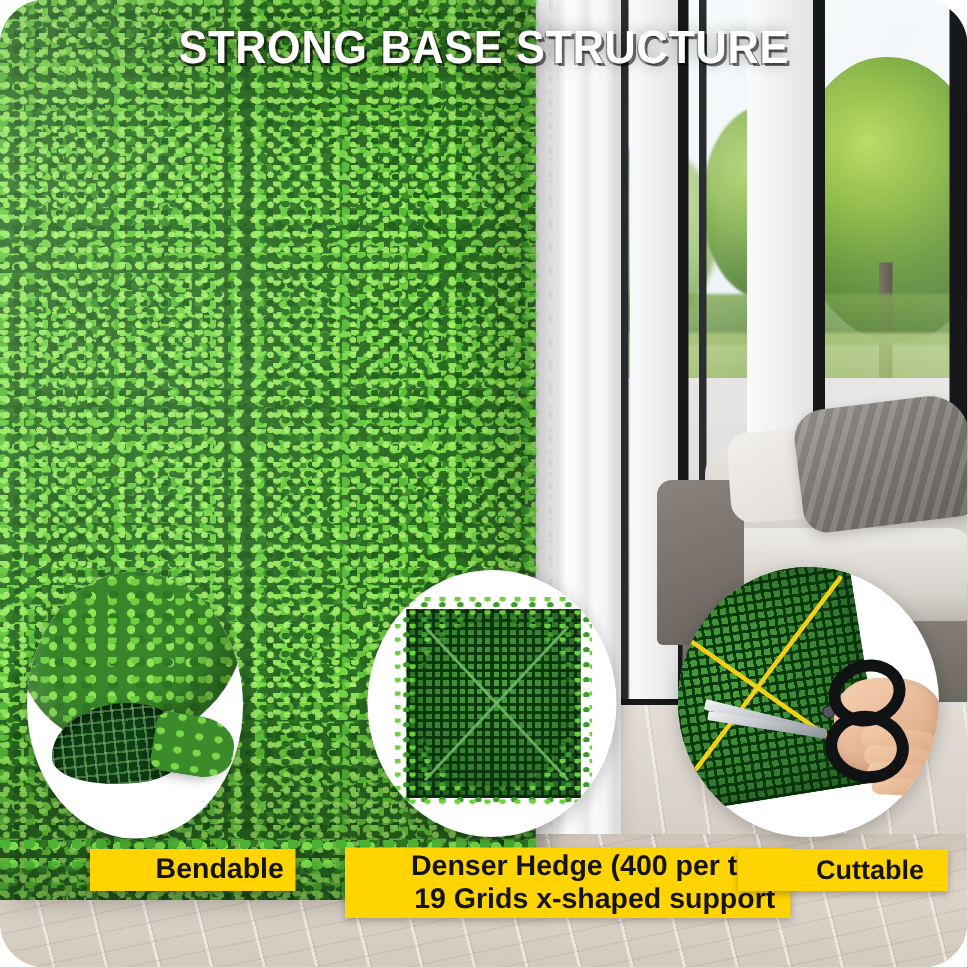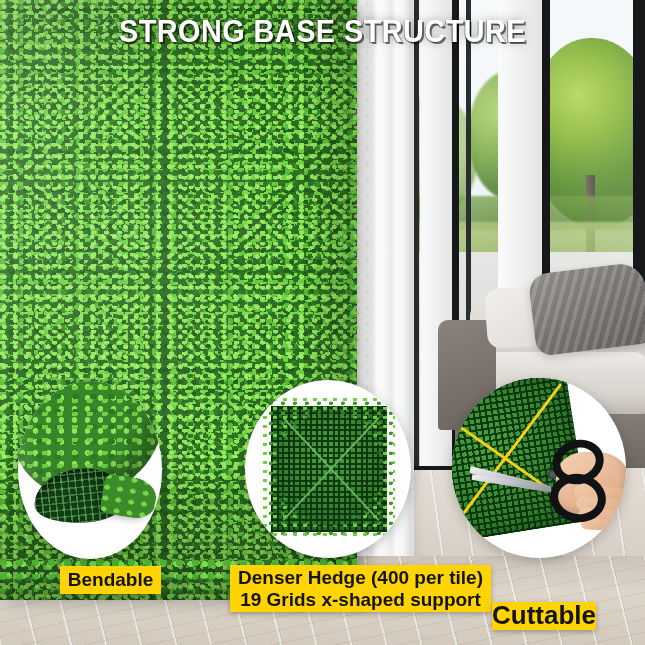--- a/index.html
+++ b/index.html
@@ -1,20 +1,21 @@
 <!DOCTYPE html>
 <html><head>
 <meta charset="utf-8">
 <style>
   html,body{margin:0;padding:0;background:#fff;}
   body{font-family:"Liberation Sans",sans-serif;}
 
   #stage{
     position:relative;width:645px;height:645px;overflow:hidden;
     background:#dfe3e6;
+    border-radius:30px;
   }
 
   
   .room{position:absolute;inset:0;}
 
   
   .wall{
     position:absolute;left:340px;top:0;width:305px;height:598px;
     background:linear-gradient(180deg,#f3f4f5 0%,#eceef0 55%,#e6e8ea 100%);
   }
@@ -334,25 +335,25 @@
   .scissorPivot{
     position:absolute;width:7px;height:7px;border-radius:50%;
     background:#53575c;border:1px solid #2c2f33;
   }
 
   
   .lbl{
     position:absolute;background:#ffd400;color:#141414;
     display:flex;align-items:center;justify-content:center;
     font-weight:700;box-shadow:0 2px 5px rgba(0,0,0,.28);
-    line-height:1.14;text-align:center;white-space:pre-line;
+    line-height:1.14;text-align:center;white-space:pre-line;padding-left:36px;
   }
   #lbl-bendable{left:60px;top:566px;width:101px;height:28px;font-size:19px;}
   #lbl-denser{left:190px;top:565px;width:261px;height:47px;font-size:19px;margin-left:40px;}
-  #lbl-cuttable{left:492px;top:566px;width:104px;height:28px;font-size:26px;margin-top:36px;}
+  #lbl-cuttable{left:492px;top:566px;width:104px;height:28px;font-size:18px;}
 </style>
 </head>
 <body>
 
 <div id="stage">
 
   <div class="room">
 
     <div class="wall"></div>
 

